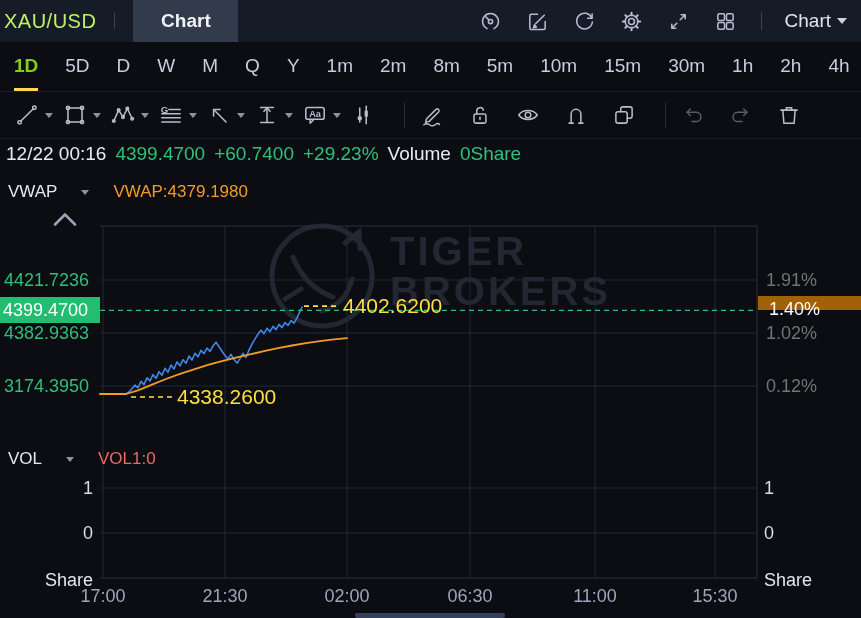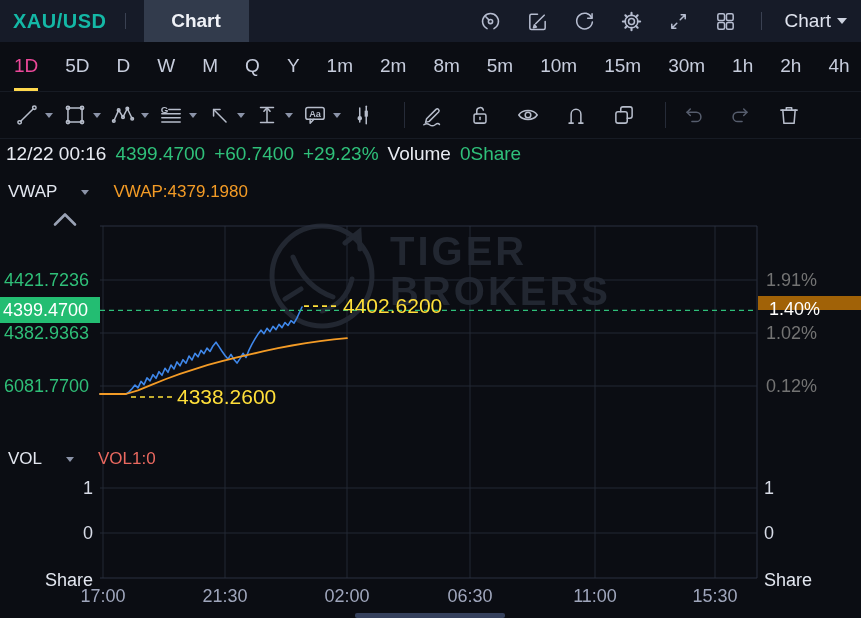--- a/index.html
+++ b/index.html
@@ -3,39 +3,39 @@
 <meta charset="utf-8">
 <style>
   html,body{margin:0;padding:0;background:#0b0d13;}
   *{box-sizing:border-box;}
   #app{position:relative;width:861px;height:618px;background:#0b0d13;overflow:hidden;
        font-family:"Liberation Sans",sans-serif;color:#e8ebf2;}
 
   
   .topbar{position:absolute;top:0;left:0;right:0;height:42px;background:#161b28;
           display:flex;align-items:center;}
-  .symbol{font-size:20px;color:#14b8a6;padding-left:13px;letter-spacing:.5px;font-weight:bold;}
+  .symbol{font-size:20px;color:#bef264;padding-left:4px;letter-spacing:.5px;}
   .vsep{width:1px;height:16px;background:#3a4152;margin:0 18px;}
   .vsep2{width:1px;height:18px;background:#3a4152;}
   .tab-chart{height:42px;min-width:105px;padding:0 24px;background:#323b4c;display:flex;
              align-items:center;justify-content:center;font-size:19px;font-weight:bold;color:#f0f2f7;cursor:pointer;}
   .topbar-right{margin-left:auto;display:flex;align-items:center;gap:23px;padding-right:14px;}
   .tb-icon{width:24px;height:24px;display:flex;align-items:center;justify-content:center;cursor:pointer;}
   .tb-icon svg{width:23px;height:23px;stroke:#b6bdd0;fill:none;stroke-width:1.6;
                stroke-linecap:round;stroke-linejoin:round;}
   .layout-select{display:flex;align-items:center;gap:6px;font-size:19px;color:#dfe3ee;cursor:pointer;}
   .caret{width:0;height:0;border:5px solid transparent;border-top:6px solid #cdd3e0;margin-top:5px;}
   .caret.gray{border-top-color:#8b93a8;border-width:4px;border-top-width:5px;margin-top:4px;}
 
   
   .tfbar{position:absolute;top:42px;left:0;right:0;height:50px;display:flex;align-items:stretch;
          padding-left:14px;gap:27px;border-bottom:1px solid #171b24;background:#0b0d13;}
   .tf-item{display:flex;align-items:center;font-size:19px;color:#c7cddd;cursor:pointer;
            border-bottom:3px solid transparent;padding-top:2px;}
-  .tf-item.active{color:#ec4899;font-weight:normal;border-bottom-color:#ffd84d;}
+  .tf-item.active{color:#84cc16;font-weight:bold;border-bottom-color:#ffd84d;}
 
   
   .toolbar{position:absolute;top:92px;left:0;right:0;height:47px;display:flex;align-items:center;
            padding:0 14px;background:#0b0d13;border-bottom:1px solid #171b24;}
   .tool{display:flex;align-items:center;gap:5px;margin-right:9px;cursor:pointer;}
   .tool svg,.tool-single svg{width:26px;height:26px;stroke:#b7bdcb;fill:none;stroke-width:1.4;
       stroke-linecap:round;stroke-linejoin:round;}
   .tool-single{margin-right:22px;cursor:pointer;display:flex;align-items:center;}
   .tool-single.dim svg{stroke:#565d6d;}
   .tsep{width:1px;height:26px;background:#262b38;margin:0 14px 0 6px;}
@@ -323,21 +323,21 @@
   </div>
 
   <div class="collapse">
     <svg viewBox="0 0 26 17">
         <polyline points="3,13.5 13,3.5 23,13.5"></polyline>
       </svg>
   </div>
 
   <div class="ptick" style="top:269px">4421.7236</div>
   <div class="ptick" style="top:322px">4382.9363</div>
-  <div class="ptick" style="top:375px">6081.7700</div>
+  <div class="ptick" style="top:375px">3174.3950</div>
   <div class="badge-l">4399.4700</div>
 
   <div class="pct" style="top:269px">1.91%</div>
   <div class="pct" style="top:322px">1.02%</div>
   <div class="pct" style="top:375px">0.12%</div>
   <div class="badge-r">1.40%</div>
 
   <div class="ylabel" style="left:343px;top:293px">4402.6200</div>
   <div class="ylabel" style="left:177px;top:384px">4338.2600</div>
 

